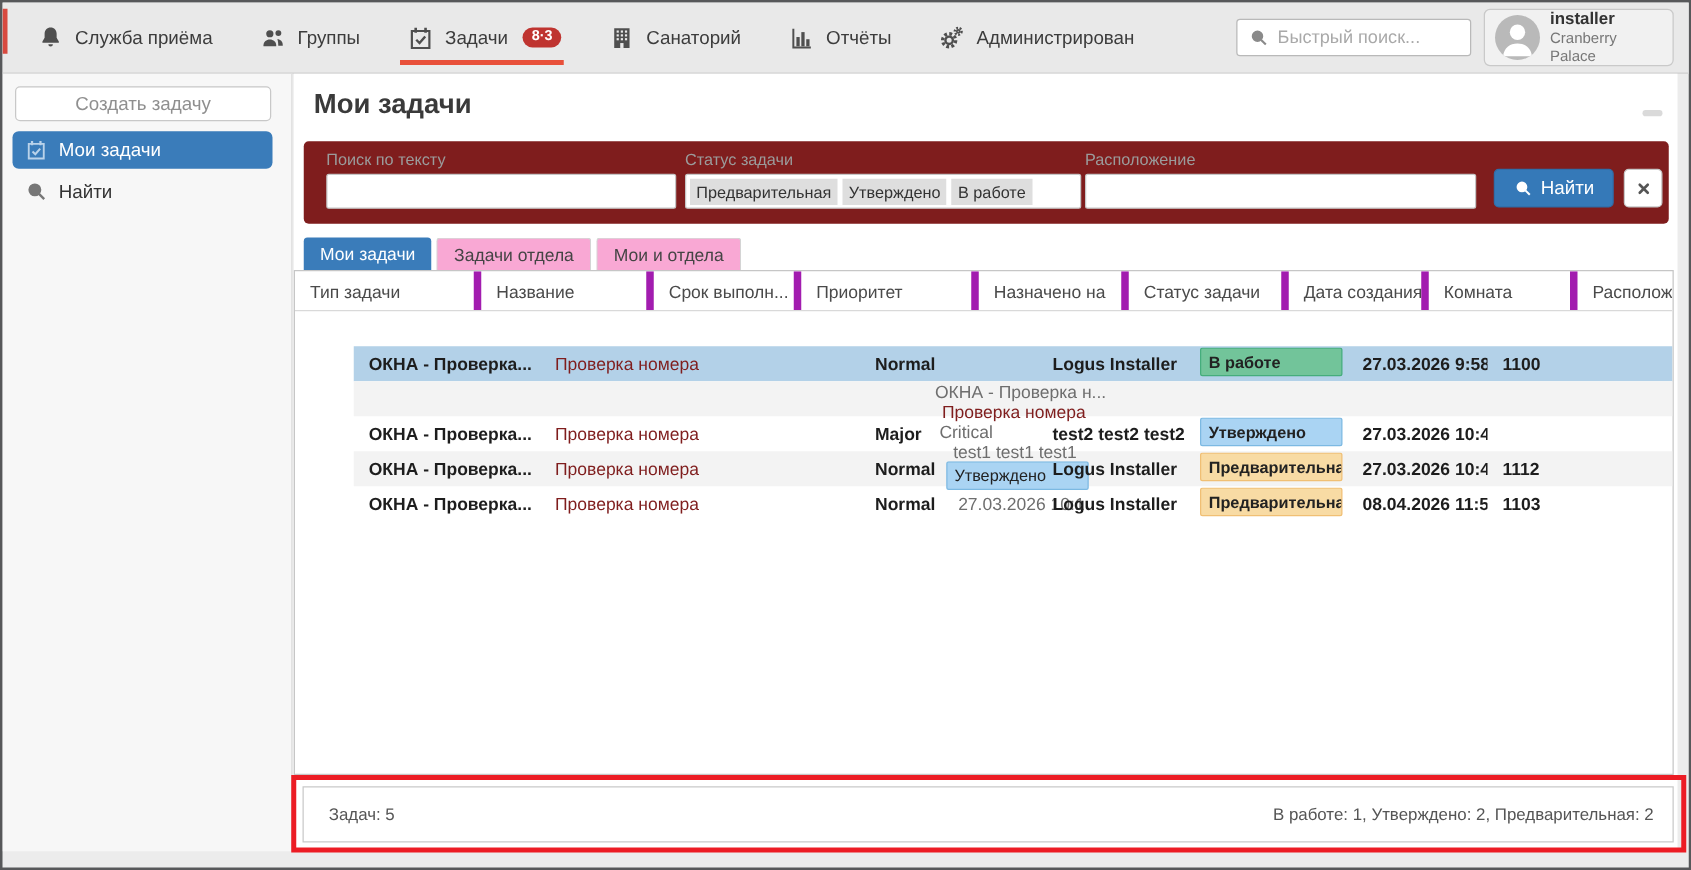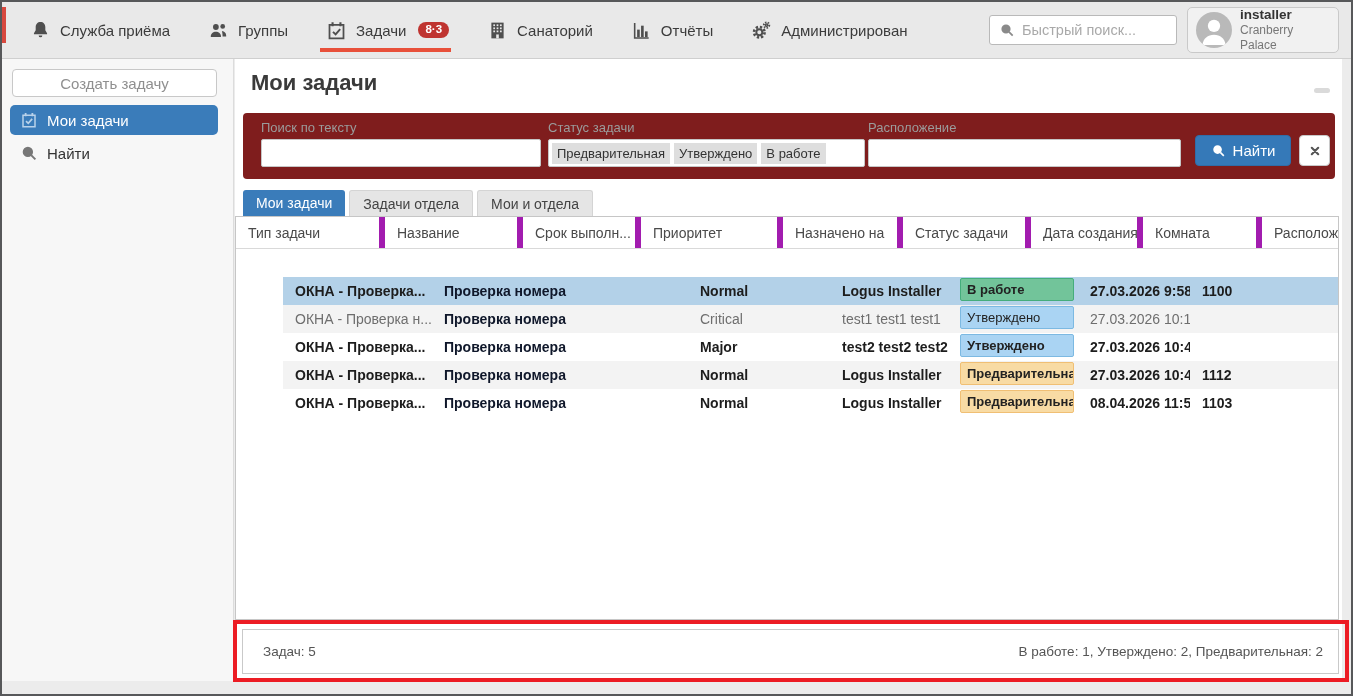--- a/index.html
+++ b/index.html
@@ -78,37 +78,37 @@
   .find-btn .icn { width:15px; height:15px; color:#fff; }
   .clear-btn { position:absolute; left:1056px; top:22px; width:31px; height:31px;
     background:#fff; border:1px solid #c8c8c8; border-radius:4px; display:flex;
     align-items:center; justify-content:center; cursor:pointer; }
   .clear-btn .icn { width:14px; height:14px; color:#555; }
 
   .tabs { position:absolute; left:8px; top:131px; display:flex; gap:4px; }
   .tab { height:26px; padding:0 13px; font-size:14px; display:flex; align-items:center;
     border-radius:3px 3px 0 0; cursor:pointer; }
   .tab.active { background:#3a7cba; color:#fff; }
-  .tab:not(.active) { background:#e5e5e5; color:#444; border:1px solid #d4d4d4; border-bottom:none; }
+  .tab:not(.active) { background:#f9a8d4; color:#444; border:1px solid #d4d4d4; border-bottom:none; }
 
   .table { position:absolute; left:0; top:157px; width:1104px; height:404px;
     border:1px solid #c6c6c6; background:#fff; overflow:hidden; }
   .thead { display:flex; height:32px; border-bottom:1px solid #d9d9d9; }
   .th { font-size:14px; color:#4a4a4a; padding:8px 4px 0 12px; border-right:6px solid #a21caf;
     white-space:nowrap; overflow:hidden; display:flex; align-items:flex-start; cursor:pointer; }
   .th:last-child { border-right:none; }
   .sort-asc { width:0; height:0; border-left:4px solid transparent; border-right:4px solid transparent;
     border-bottom:5px solid #9a9a9a; margin:5px 0 0 8px; flex:none; }
   .row { display:flex; height:28px; align-items:center; font-size:14px; cursor:pointer;margin-left:47px; }
   .row.shade { background:#f3f3f3; }
   .row.selected { background:#b3d1e8; }
   .row.b { font-weight:bold; color:#1d1d1d; }
-  .row:not(.b) { color:#6e6e6e; }
+  .row:not(.b) { color:#6e6e6e;flex-direction:column; }
   .td { padding-left:12px; white-space:nowrap; overflow:hidden; flex:none; }
-  .td.link { color:#0f172a; font-weight:bold; }
+  .td.link { color:#7f1d1d; font-weight:normal; }
   .chip { display:inline-block; width:114px; padding:3px 6px; border:1px solid;
     border-radius:2px; font-size:13px; white-space:nowrap; overflow:hidden; color:#222; }
 
   .footer-bar { position:absolute; left:7px; top:570px; width:1097px; height:45px;
     background:#fff; border:1px solid #c9c9c9; display:flex; align-items:center;
     justify-content:space-between; padding:0 15px 0 20px; font-size:13.5px; color:#555; }
 
   .annotation { position:absolute; left:231px; top:618px; width:1116px; height:62px;
     border:4px solid #ec1c24; z-index:10; pointer-events:none; }
 </style>

